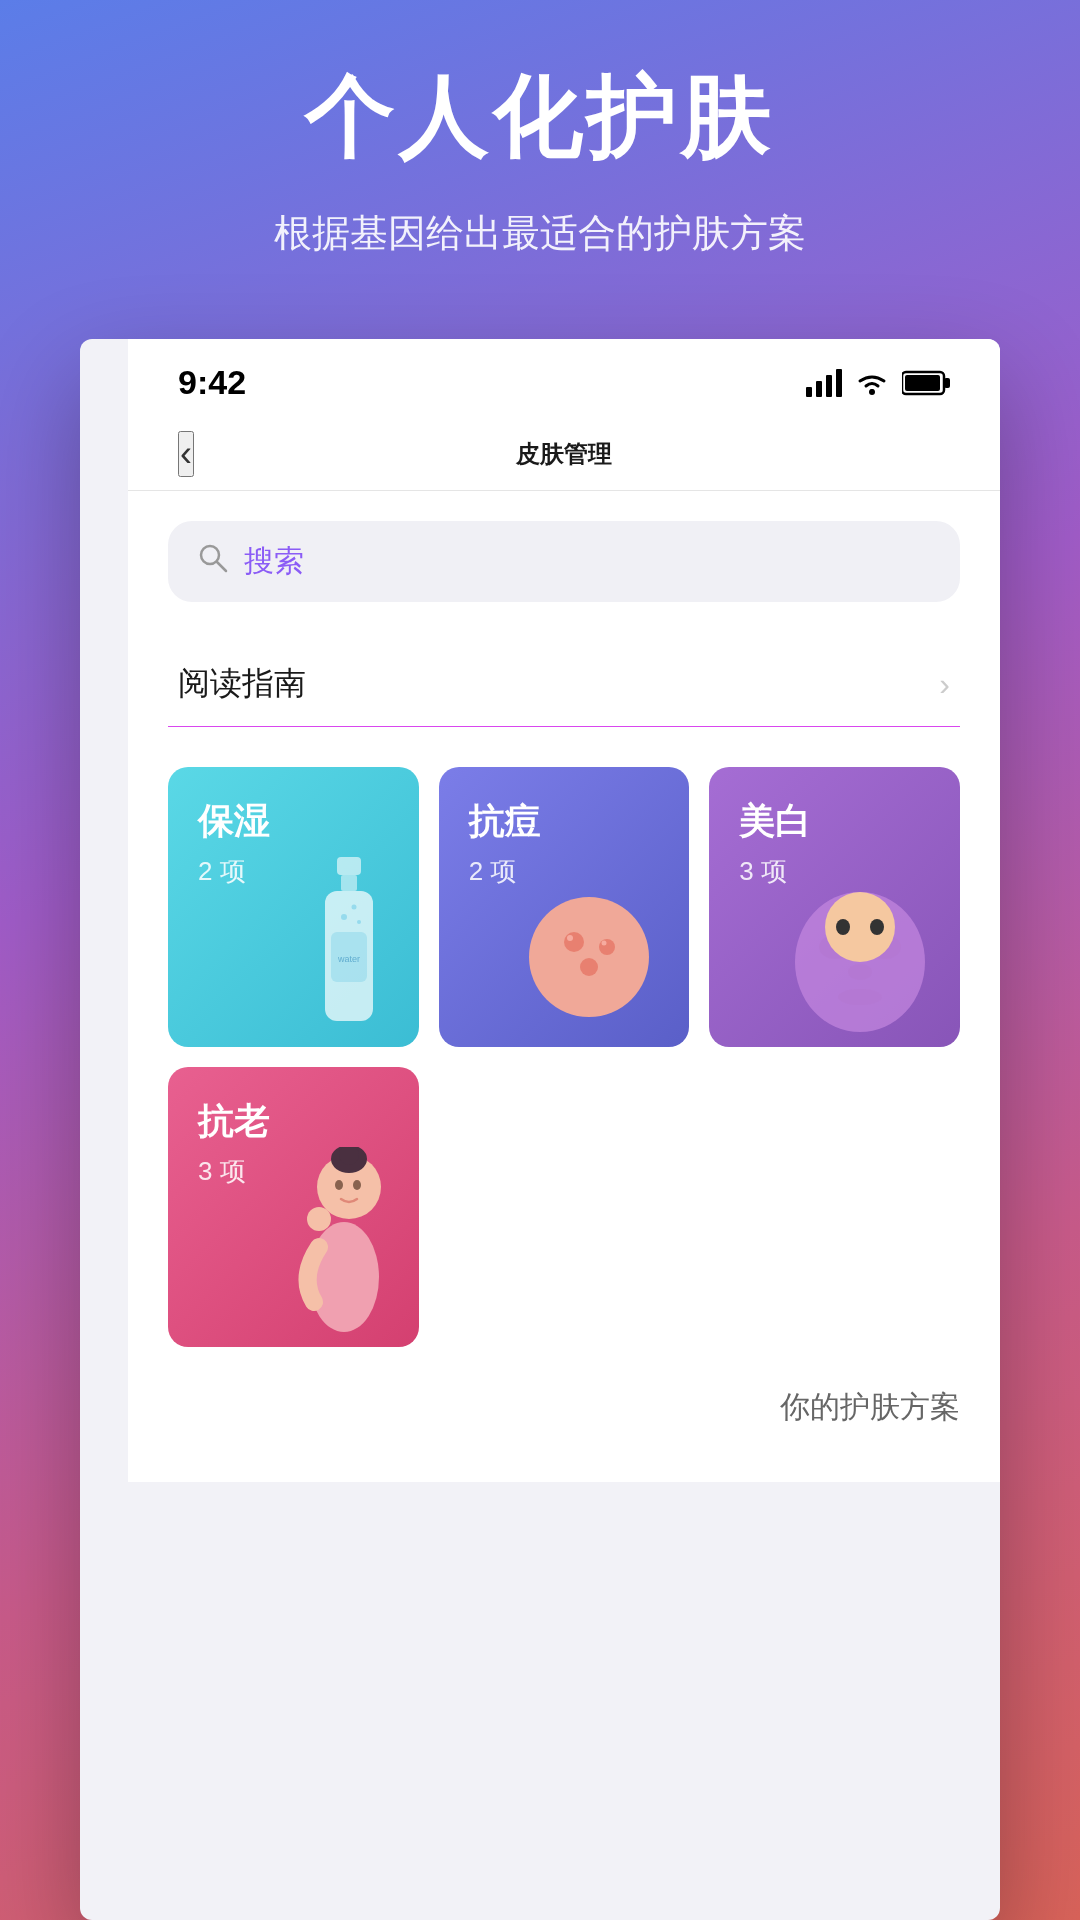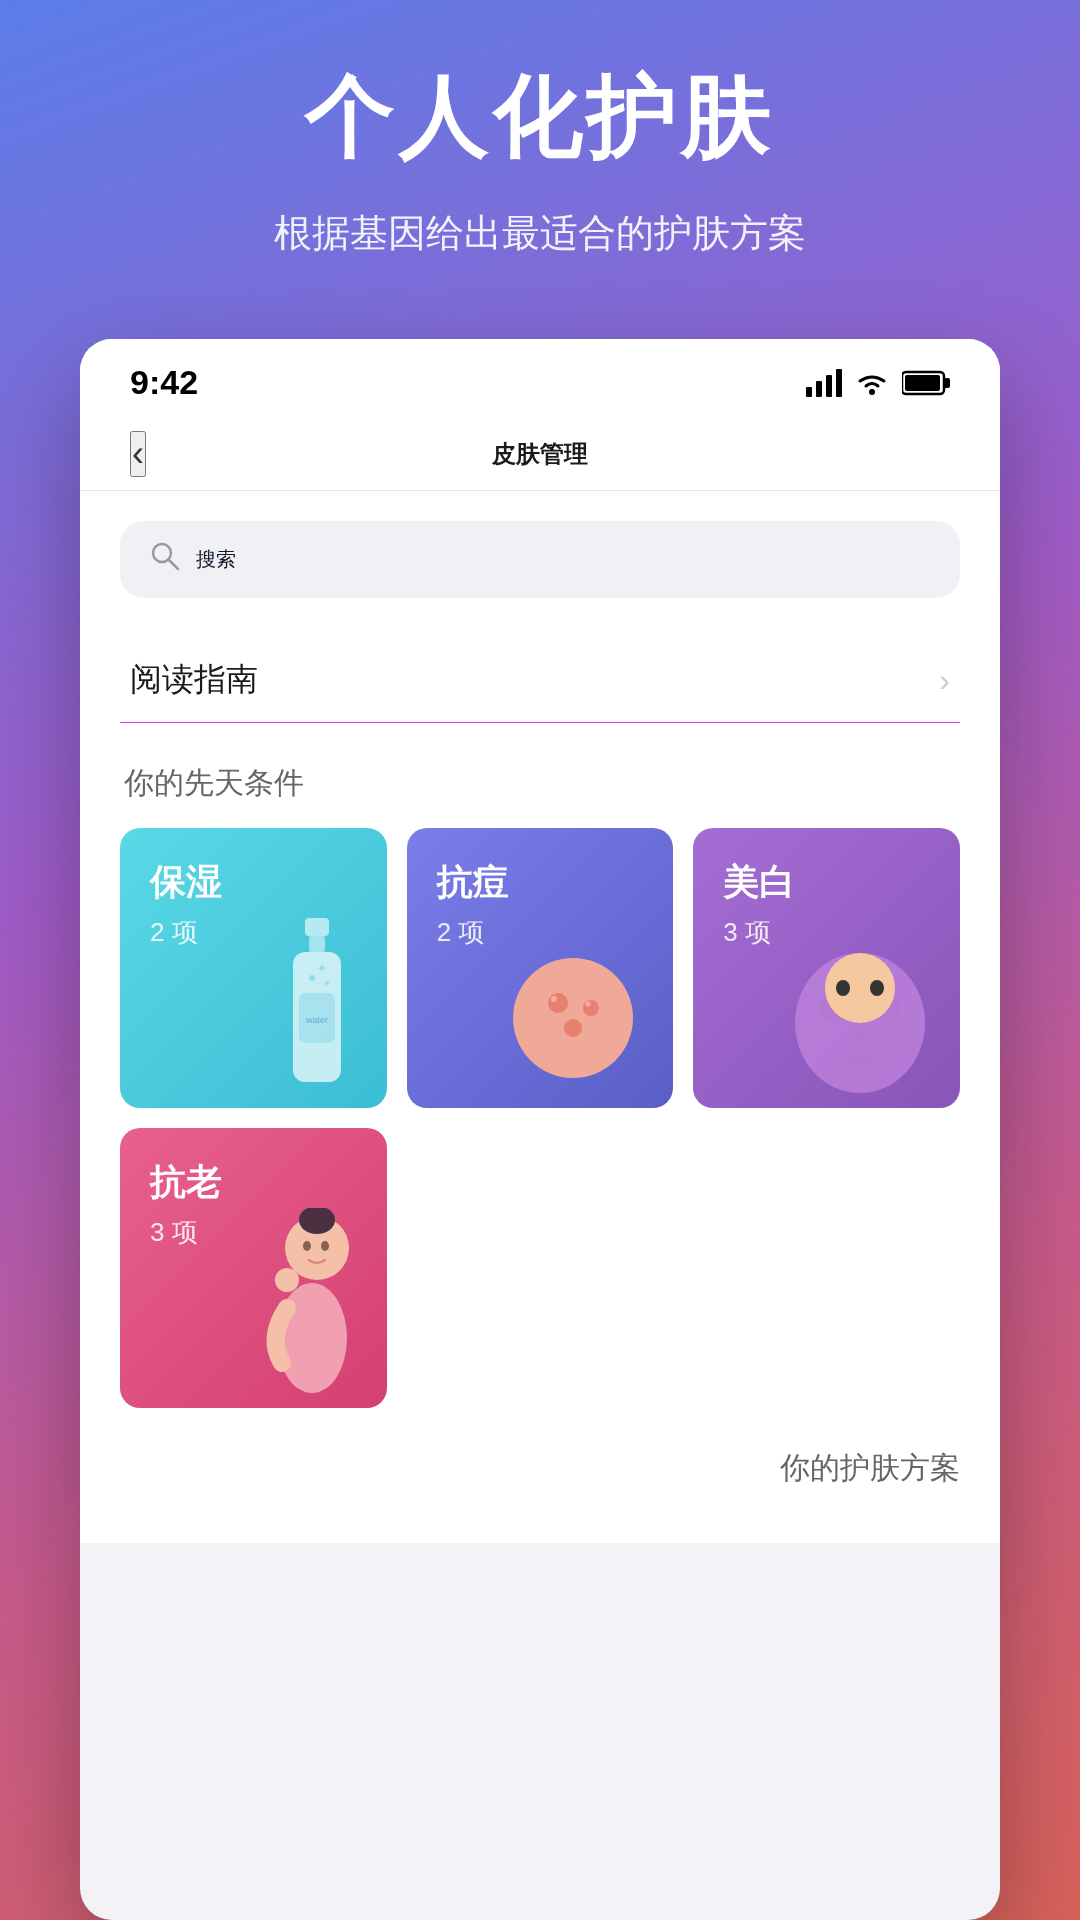--- a/index.html
+++ b/index.html
@@ -30,25 +30,26 @@
 
     .hero-subtitle {
       font-size: 38px;
       color: rgba(255,255,255,0.9);
       font-weight: 400;
     }
 
     .phone-container {
       width: 920px;
       background: #f2f2f7;
-      border-radius: 32px;
+      border-radius: 12px;
       overflow: hidden;
       box-shadow: 0 40px 100px rgba(0,0,0,0.3);
       flex: 1;
       min-height: 1350px;
+      padding-left: 48px;
     }
 
     .status-bar {
       background: white;
       display: flex;
       justify-content: space-between;
       align-items: center;
       padding: 24px 50px 16px;
     }
 
@@ -103,22 +104,22 @@
       gap: 16px;
       margin-bottom: 40px;
     }
 
     .search-icon-wrap {
       color: #999;
       font-size: 30px;
     }
 
     .search-placeholder {
-      font-size: 20px;
-      color: #0f172a;
+      font-size: 30px;
+      color: #8b5cf6;
     }
 
     .guide-row {
       display: flex;
       justify-content: space-between;
       align-items: center;
       padding: 20px 10px;
       border-bottom: 1px solid #d946ef;
       margin-bottom: 40px;
     }
@@ -291,21 +292,20 @@
       </span>
       <span class="search-placeholder">搜索</span>
     </div>
 
     <div class="guide-row">
       <span class="guide-label">阅读指南</span>
       <span class="guide-arrow">›</span>
     </div>
 
     <div>
-      <p class="section-title">你的先天条件</p>
 
       <div class="cards-grid">
 
         <div class="card card-cyan">
           <div class="card-title">保湿</div>
           <div class="card-count">2 项</div>
 
           <svg class="bottle-illus" viewBox="0 0 80 180" fill="none">
 
             <rect x="28" y="0" width="24" height="18" rx="4" fill="rgba(255,255,255,0.6)"></rect>

